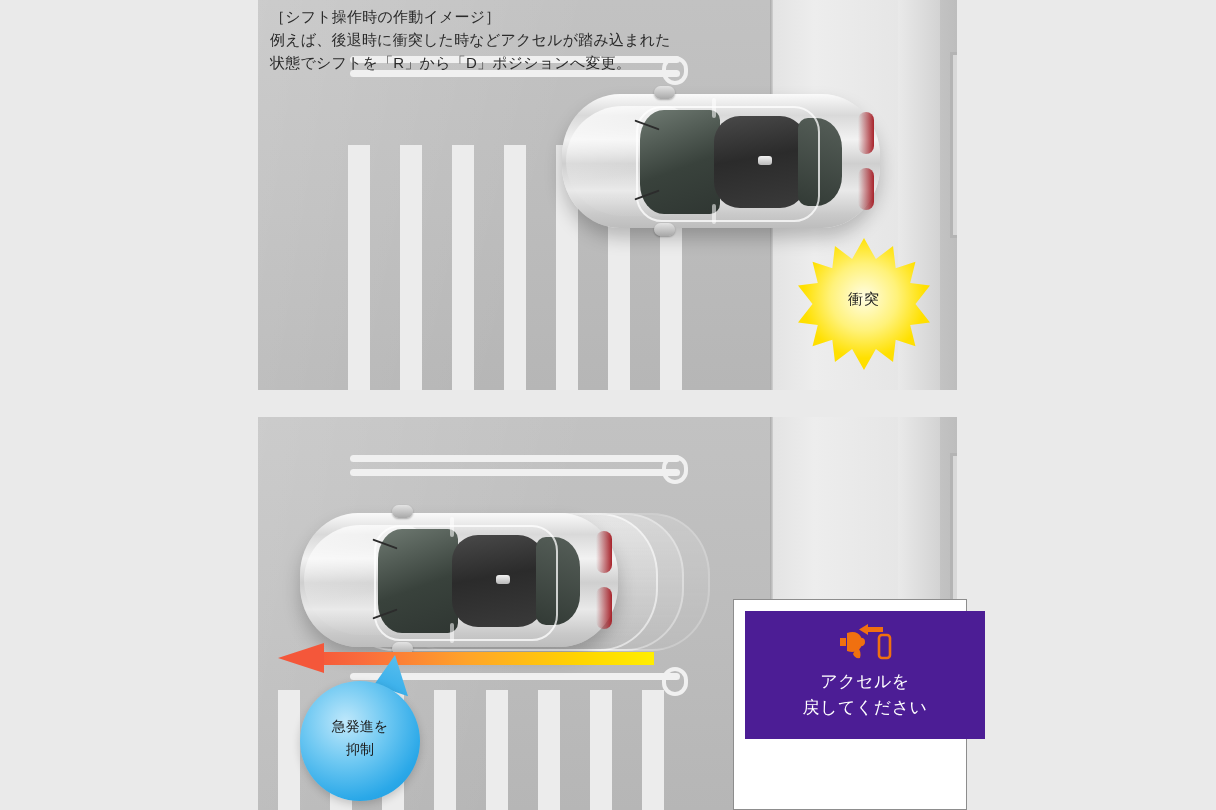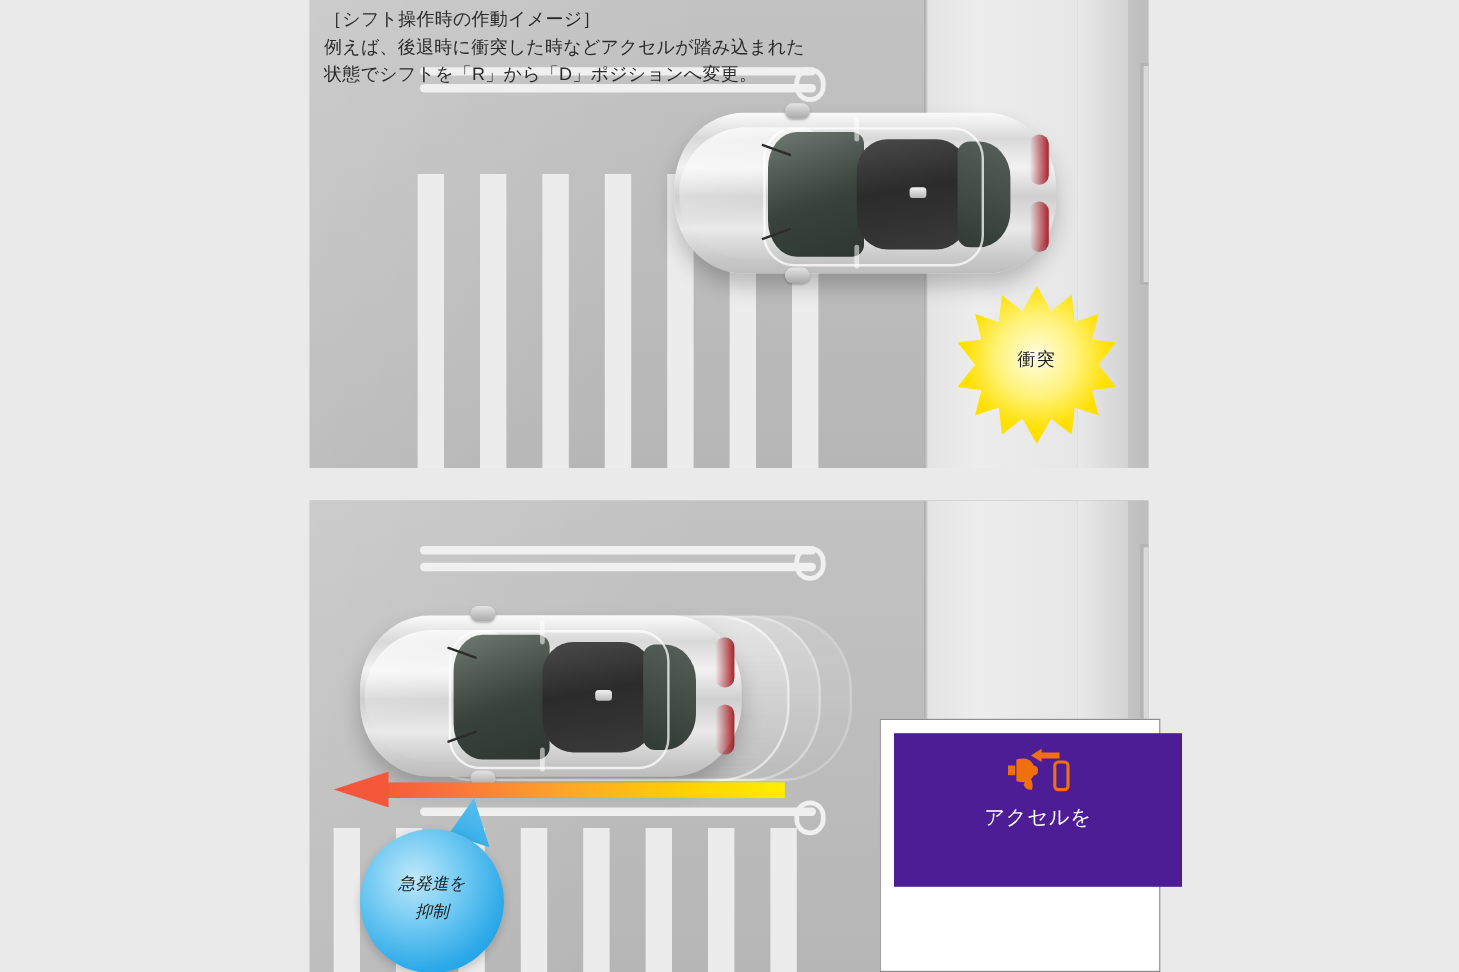--- a/index.html
+++ b/index.html
@@ -92,21 +92,21 @@
     font-size:15px;color:#1d1d1d;letter-spacing:1px;}
 
   
   #speed-arrow{position:absolute;left:20px;top:226px;width:376px;height:30px;}
   #speed-arrow .shaft{position:absolute;left:34px;right:0;top:9px;height:13px;
     background:linear-gradient(270deg,#ffee00 0%,#ffd400 22%,#ffa32a 55%,#fa6c3c 85%,#f4573a 100%);}
   #speed-arrow .head{position:absolute;left:0;top:0;width:46px;height:30px;
     background:#f4573a;clip-path:polygon(0% 50%,100% 0%,100% 100%);}
 
   
-  #blue-bubble{position:absolute;left:42px;top:274px;width:120px;height:120px;font-style:italic;}
+  #blue-bubble{position:absolute;left:42px;top:264px;width:120px;height:120px;}
   #blue-bubble .circle{position:absolute;inset:0;border-radius:50%;
     background:radial-gradient(circle at 38% 34%,#bfe8fb 0%,#6ec8f2 38%,#2aa8e8 72%,#1d93d6 100%);
     box-shadow:0 3px 8px rgba(0,0,0,.18);}
   #blue-bubble .tail{position:absolute;left:72px;top:-26px;width:36px;height:48px;
     background:linear-gradient(200deg,#5cc0ef,#2aa8e8);
     clip-path:polygon(64% 0%,100% 86%,6% 62%);}
   #blue-bubble .txt{position:absolute;left:0;right:0;top:34px;text-align:center;
     color:#1b1b1b;font-size:14px;line-height:23px;}
 
   
@@ -249,15 +249,16 @@
           <path d="M25 14 q6 -1 6 4 q0 5 -6 4 z"></path>
           <path d="M23 22 q5 6 3 12 q-5 1 -7 -4 z"></path>
           <path d="M31 3 h18 v5 h-18 z"></path>
           <path d="M34 0 l0 11 l-9 -5.5 z"></path>
         </g>
         <rect x="45" y="11" width="11" height="23" rx="3" fill="none" stroke="#f07010" stroke-width="2.6"></rect>
       </svg>
     </div>
     <div class="mtxt">
       <div>アクセルを</div>
+      <div>戻してください</div>
     </div>
   </div>
 </div>
 
 </body></html>

